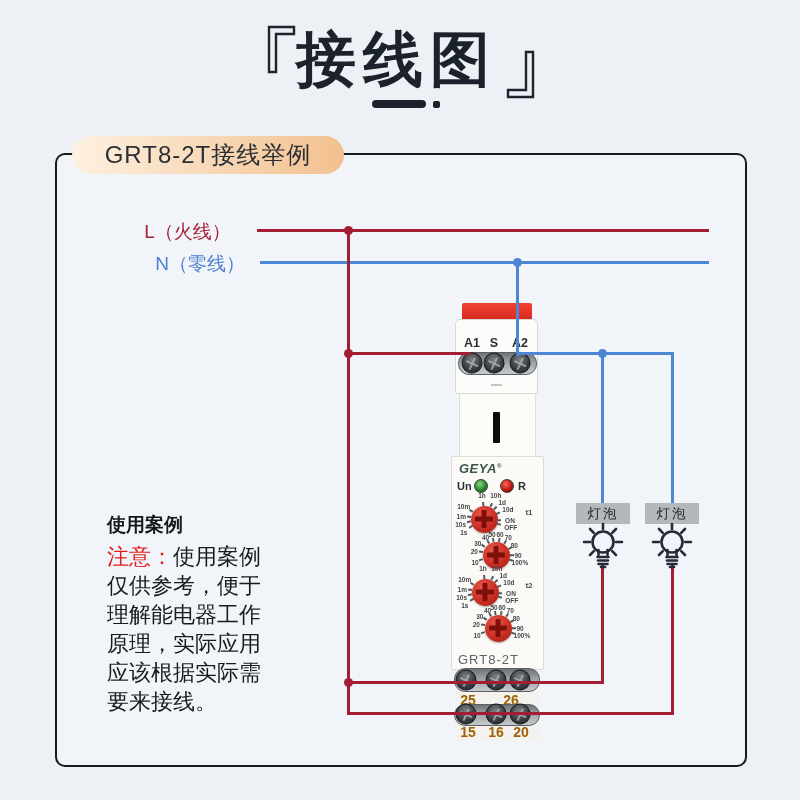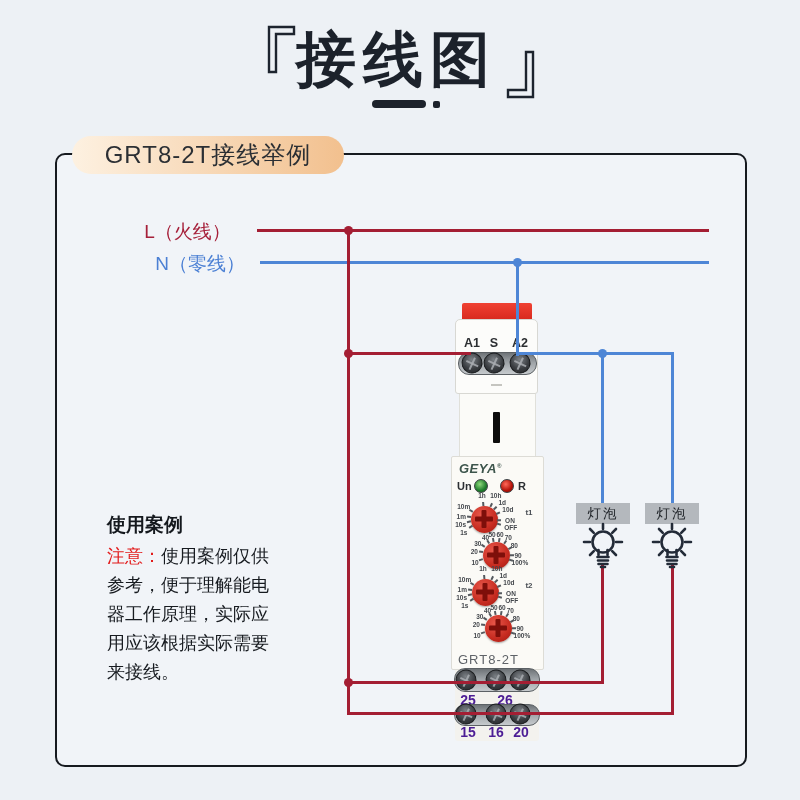--- a/index.html
+++ b/index.html
@@ -27,21 +27,21 @@
   
   .wire { position:absolute; z-index:5; }
   .wire.red { background:#a41e33; }
   .wire.blue { background:#4e86d6; }
   .dot { position:absolute; width:9px; height:9px; border-radius:50%; z-index:6; }
   .dot.red { background:#a41e33; }
   .dot.blue { background:#4e86d6; }
 
   
   .usage-heading { left:107px; top:512px; font-size:19px; font-weight:700; color:#14181d; }
-  .usage-note { left:107px; top:542px; width:170px; font-size:18px; line-height:29px; color:#171b20; }
+  .usage-note { left:107px; top:542px; width:170px; font-size:22px; line-height:29px; color:#171b20; }
   .usage-note .note-label { color:#e21b1b; }
 
   
   #device { left:449px; top:300px; width:97px; height:442px; z-index:1; }
   #device > * { position:absolute; }
   .clip { left:13px; top:3px; width:70px; height:18px; border-radius:2px;
     background:linear-gradient(180deg,#f04133,#d92b1f); border-bottom:2px solid #b92217; }
   .block-top { left:6px; top:19px; width:83px; height:75px; background:#fcfcfa;
     border:1px solid #d8d8d3; border-radius:5px 5px 3px 3px; }
   .block-mid { left:10px; top:94px; width:77px; height:62px; background:#fbfbf8;
@@ -78,21 +78,21 @@
     background:radial-gradient(circle at 38% 32%,#e8574a,#c62b20 60%,#a01a12);
     box-shadow:0 1px 2px rgba(0,0,0,.35); }
   .knob::before, .knob::after { content:""; position:absolute; left:50%; top:50%; background:#7e0f0a; border-radius:1px; }
   .knob::before { width:18px; height:5px; transform:translate(-50%,-50%); }
   .knob::after { width:5px; height:18px; transform:translate(-50%,-50%); }
   .dial-label { position:absolute; transform:translate(-50%,-50%); font-size:6.5px; font-weight:700;
     color:#43474c; white-space:nowrap; }
   .dial-tick { position:absolute; width:4px; height:1.5px; background:#55595e; }
   .t-marker { font-size:8px; font-weight:700; color:#4a4f55; transform:translate(-50%,-50%);text-align:right; }
   .model { left:9px; top:352px; font-size:13px; color:#5f6368; letter-spacing:1px; }
-  .tnum { font-size:14px; font-weight:700; color:#4c1d95; transform:translateX(-50%); }
+  .tnum { font-size:14px; font-weight:700; color:#a16207; transform:translateX(-50%); }
 
   
   .bulb-badge { width:54px; height:21px; background:#b4b8bd; color:#23272c; font-size:13.5px;
     letter-spacing:2px; display:flex; align-items:center; justify-content:center; z-index:6; }
   .bulb-icon { z-index:6; }
 </style>
 </head>
 <body>
 
 <div class="abs bracket" style="left:266px;top:24px;">
@@ -237,21 +237,21 @@
     </div>
 
   <div class="model">GRT8-2T</div>
 
   <div class="block-bottom"></div>
   <div class="tstrip b1"></div>
   <div class="screw" style="left:17px;top:380px;"></div>
   <div class="screw" style="left:47px;top:380px;"></div>
   <div class="screw" style="left:71px;top:380px;"></div>
   <span class="tnum" style="left:19px;top:392px;">25</span>
-  <span class="tnum" style="left:56px;top:392px;">26</span>
+  <span class="tnum" style="left:62px;top:392px;">26</span>
   <span class="tnum" style="left:71px;top:392px;margin-top:12px;">28</span>
   <div class="tstrip b2"></div>
   <div class="screw" style="left:17px;top:414px;"></div>
   <div class="screw" style="left:47px;top:414px;"></div>
   <div class="screw" style="left:71px;top:414px;"></div>
   <span class="tnum" style="left:19px;top:424px;">15</span>
   <span class="tnum" style="left:47px;top:424px;">16</span>
   <span class="tnum" style="left:72px;top:424px;">20</span>
 </div>
 

